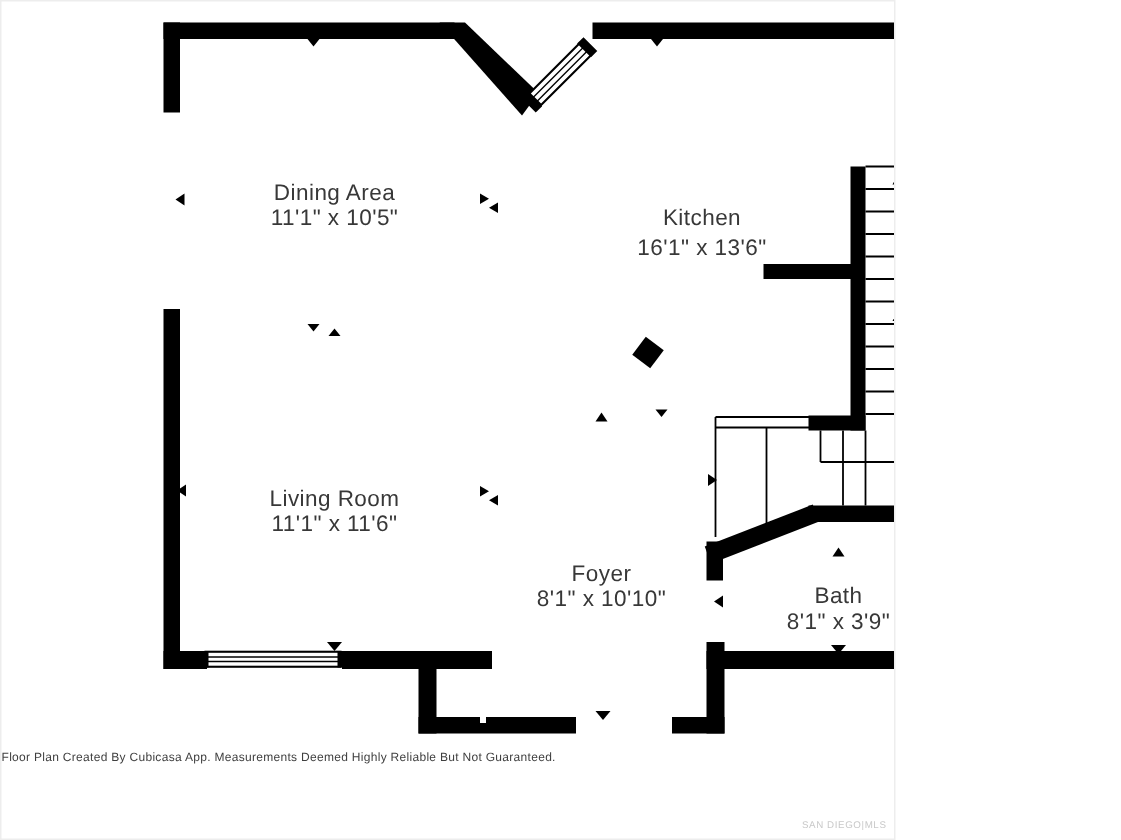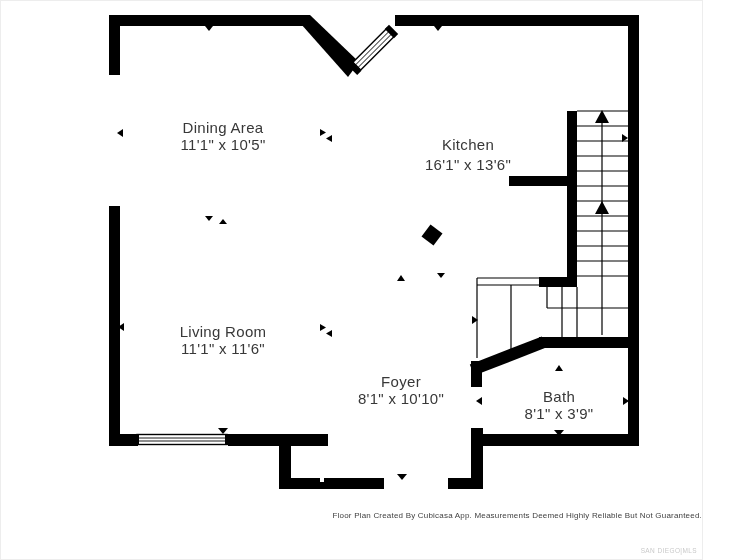--- a/index.html
+++ b/index.html
@@ -1,32 +1,32 @@
 <!DOCTYPE html>
 <html style="--background: #ffffff; --wall: #000000; --room-text: #383838; --footer-text: #3f3f3f; --watermark-text: #c9c9c9;"><head>
 <meta charset="utf-8">
 <style>
   html,body{margin:0;padding:0;background:#fff;}
   .page{
-    position:relative;width:703px;height:560px;box-sizing:border-box;
+    position:relative;width:597px;height:560px;box-sizing:border-box;
     background:var(--background,#ffffff);
     border:1px solid #ededed;
     font-family:"Liberation Sans",sans-serif;
     overflow:hidden;
   }
   svg{position:absolute;top:0;left:0;display:block;}
   .wall{fill:var(--wall,#000);}
   .wallstroke{stroke:var(--wall,#000);fill:none;}
   .thin{stroke:var(--wall,#000);stroke-width:1.2;fill:none;}
   .winbody{fill:#ffffff;stroke:var(--wall,#000);stroke-width:1.4;}
   .winline{stroke:var(--wall,#000);stroke-width:0.9;fill:none;}
   .marker{fill:var(--wall,#000);}
   .rlabel{font-size:15px;fill:var(--room-text,#383838);letter-spacing:0.3px;text-anchor:middle;}
   .footer{
-    position:absolute;left:0;right:0;top:510px;text-align:right;
+    position:absolute;left:0;right:0;top:499px;text-align:left;
     font-size:8px;color:var(--footer-text,#3f3f3f);letter-spacing:0.2px;
   }
   .watermark{
     position:absolute;right:5px;top:546px;
     font-size:6.5px;color:var(--watermark-text,#c9c9c9);letter-spacing:0.4px;
   }
 </style>
 </head>
 <body>
 

